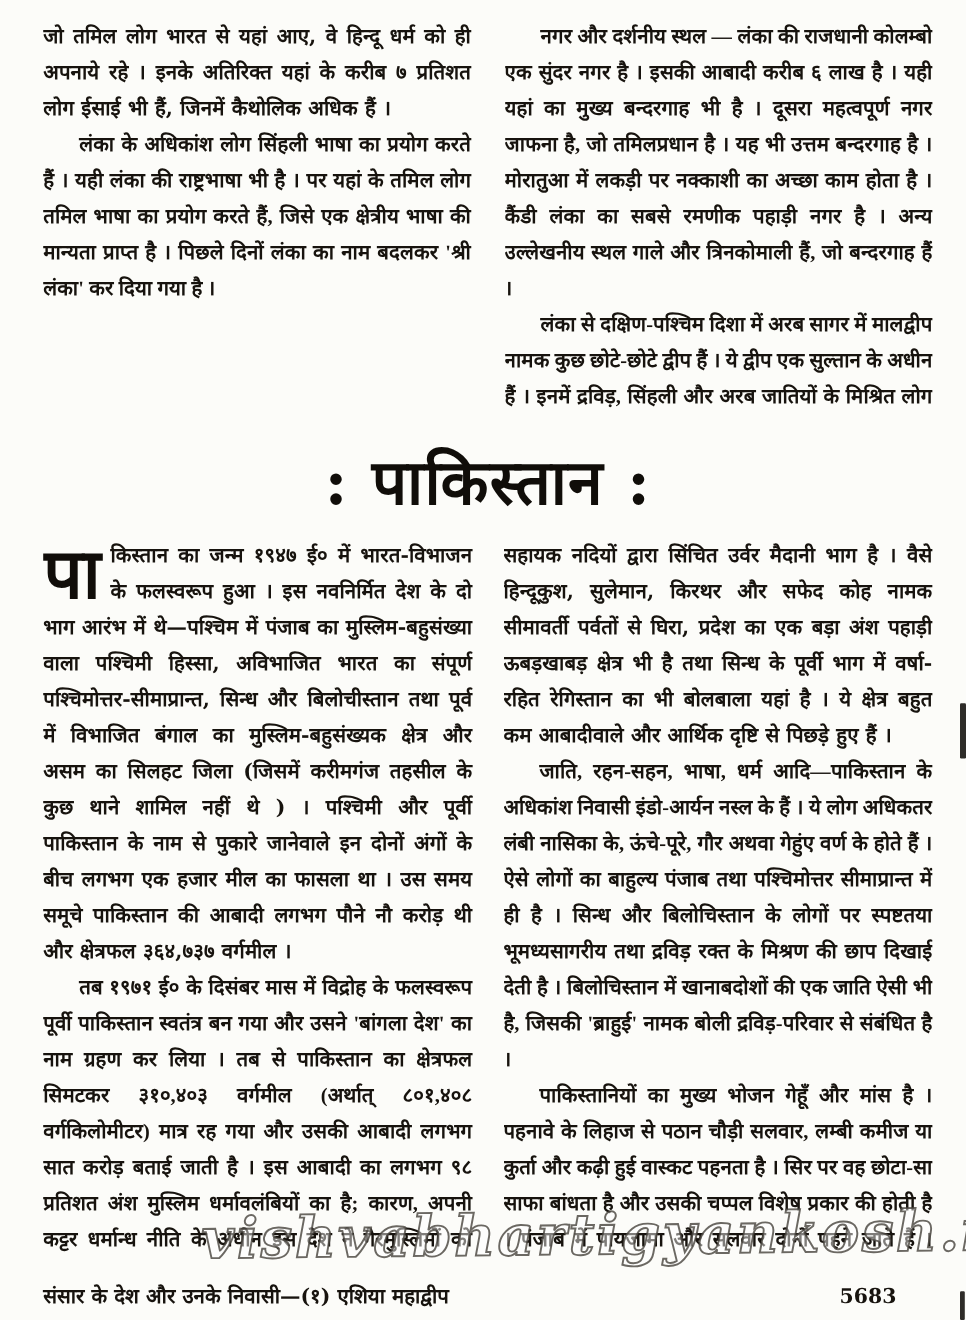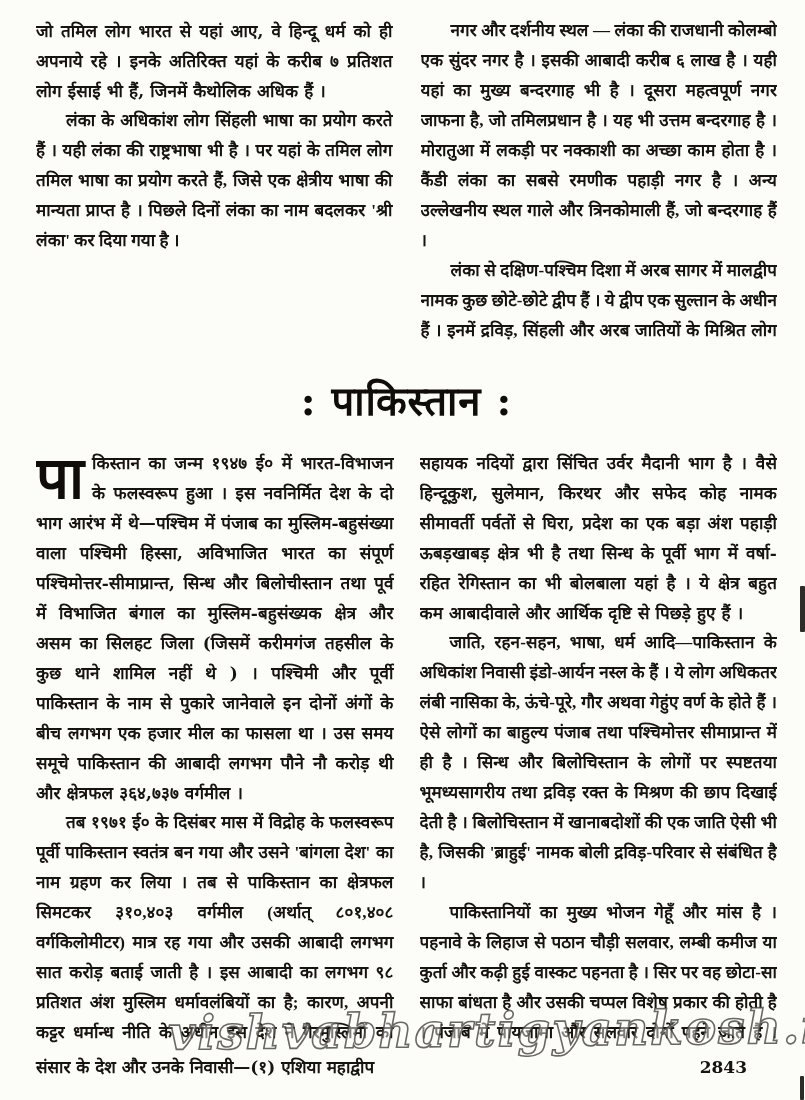--- a/index.html
+++ b/index.html
@@ -33,37 +33,37 @@
   .top-section .col { height: 334px; overflow: hidden; }
   .para { margin: 0; }
   .para.indent { text-indent: 30px; font-family: Liberation Serif, serif; }
   .heading-row {
     height: 98px;
     display: flex;
     align-items: center;
     justify-content: center;
   }
   .page-heading {
-    font-size: 40px;
+    font-size: 52px;
     font-weight: bold;
     letter-spacing: 1px;
     color: #100d09;
   }
   .main-section { height: 596px; overflow: hidden; }
   .main-section .col { height: 596px; overflow: hidden; }
   .dropcap {
     float: left;
     font-size: 58px;
     line-height: 52px;
     font-weight: bold;
     padding: 4px 8px 0 0;
     color: #100d09;
   }
   .footer-row {
-    margin-top: 11px;
+    margin-top: 24px;
     display: flex;
     justify-content: space-between;
     align-items: baseline;
     font-size: 17px;
     font-weight: 600;
     padding-right: 12px;
   }
   .footer-left { white-space: nowrap; }
   .page-number { padding-right: 18px; }
   .watermark {
@@ -119,21 +119,21 @@
     </div>
     <div class="col">
       <p class="para">सहायक नदियों द्वारा सिंचित उर्वर मैदानी भाग है । वैसे हिन्दूकुश, सुलेमान, किरथर और सफेद कोह नामक सीमावर्ती पर्वतों से घिरा, प्रदेश का एक बड़ा अंश पहाड़ी ऊबड़खाबड़ क्षेत्र भी है तथा सिन्ध के पूर्वी भाग में वर्षा-रहित रेगिस्तान का भी बोलबाला यहां है । ये क्षेत्र बहुत कम आबादीवाले और आर्थिक दृष्टि से पिछड़े हुए हैं ।</p>
       <p class="para indent">जाति, रहन-सहन, भाषा, धर्म आदि—पाकिस्तान के अधिकांश निवासी इंडो-आर्यन नस्ल के हैं । ये लोग अधिकतर लंबी नासिका के, ऊंचे-पूरे, गौर अथवा गेहुंए वर्ण के होते हैं । ऐसे लोगों का बाहुल्य पंजाब तथा पश्चिमोत्तर सीमाप्रान्त में ही है । सिन्ध और बिलोचिस्तान के लोगों पर स्पष्टतया भूमध्यसागरीय तथा द्रविड़ रक्त के मिश्रण की छाप दिखाई देती है । बिलोचिस्तान में खानाबदोशों की एक जाति ऐसी भी है, जिसकी 'ब्राहुई' नामक बोली द्रविड़-परिवार से संबंधित है ।</p>
       <p class="para indent">पाकिस्तानियों का मुख्य भोजन गेहूँ और मांस है । पहनावे के लिहाज से पठान चौड़ी सलवार, लम्बी कमीज या कुर्ता और कढ़ी हुई वास्कट पहनता है । सिर पर वह छोटा-सा साफा बांधता है और उसकी चप्पल विशेष प्रकार की होती है । पंजाब में पायजामा और सलवार दोनों पहने जाते हैं । ग्रामीण क्षेत्रों में लुंगी और कुर्ते का भी चलन है । यहां भी सिर पर साफा बांधा जाता है ।</p>
     </div>
   </div>
 
   <div class="footer-row">
     <span class="footer-left">संसार के देश और उनके निवासी—(१) एशिया महाद्वीप</span>
-    <span class="page-number">2843</span>
+    <span class="page-number">5683</span>
   </div>
 
   <div class="watermark">vishvabhartigyankosh.in</div>
 
   <div class="artifact artifact-right-edge"></div>
   <div class="artifact artifact-corner"></div>
 
 </div>
 
 </body></html>

